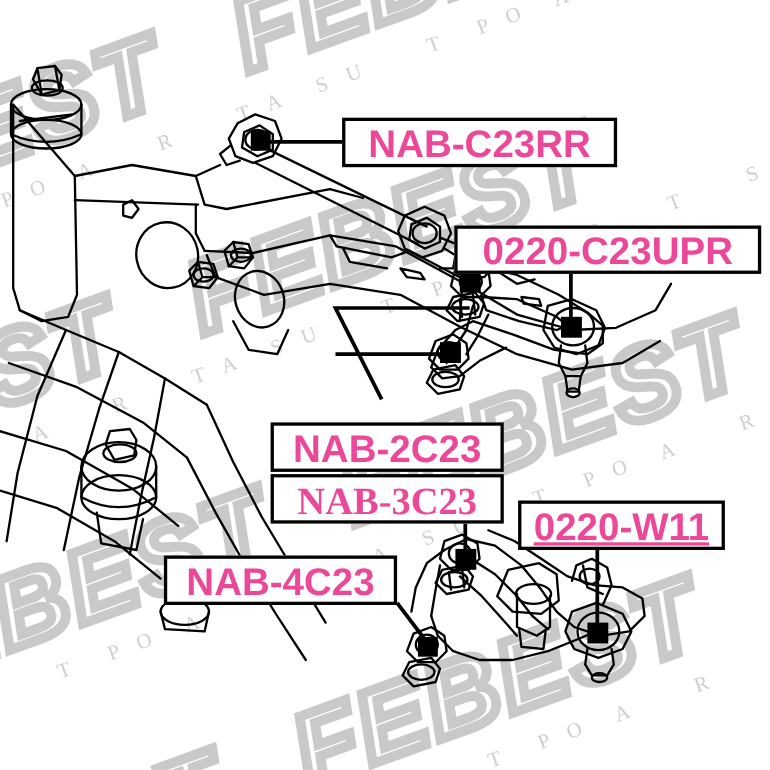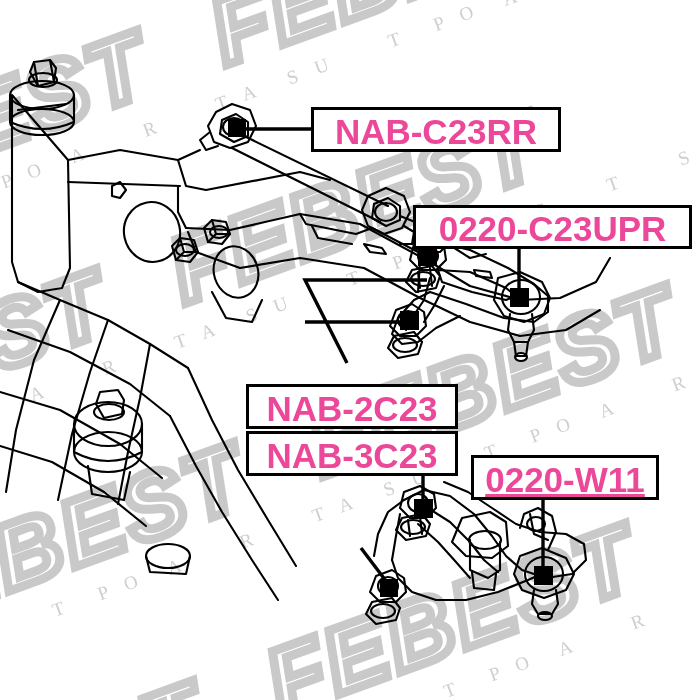--- a/index.html
+++ b/index.html
@@ -254,22 +254,25 @@
   </div>
 
   <div class="callout" style="left:413px;top:177px;width:279px;height:44px;font-size:35px;margin-top:28px;">
     <span>0220-C23UPR</span>
   </div>
 
   <div class="callout" style="left:246px;top:384px;width:212px;height:45px;font-size:35px;">
     <span>NAB-2C23</span>
   </div>
 
-  <div class="callout" style="left:246px;top:431px;width:212px;height:45px;font-size:35px;">
+  <div class="callout" style="left:246px;top:431px;width:212px;height:45px;font-size:35px;font-family:Liberation Serif, serif;">
     <span>NAB-3C23</span>
   </div>
 
   <div class="callout" style="left:471px;top:455px;width:188px;height:45px;font-size:35px;text-decoration:underline;">
     <span>0220-W11</span>
   </div>
 
+  <div class="callout" style="left:149px;top:505px;width:212px;height:45px;font-size:35px;">
+    <span>NAB-4C23</span>
+  </div>
 
 </div>
 
 </body></html>

